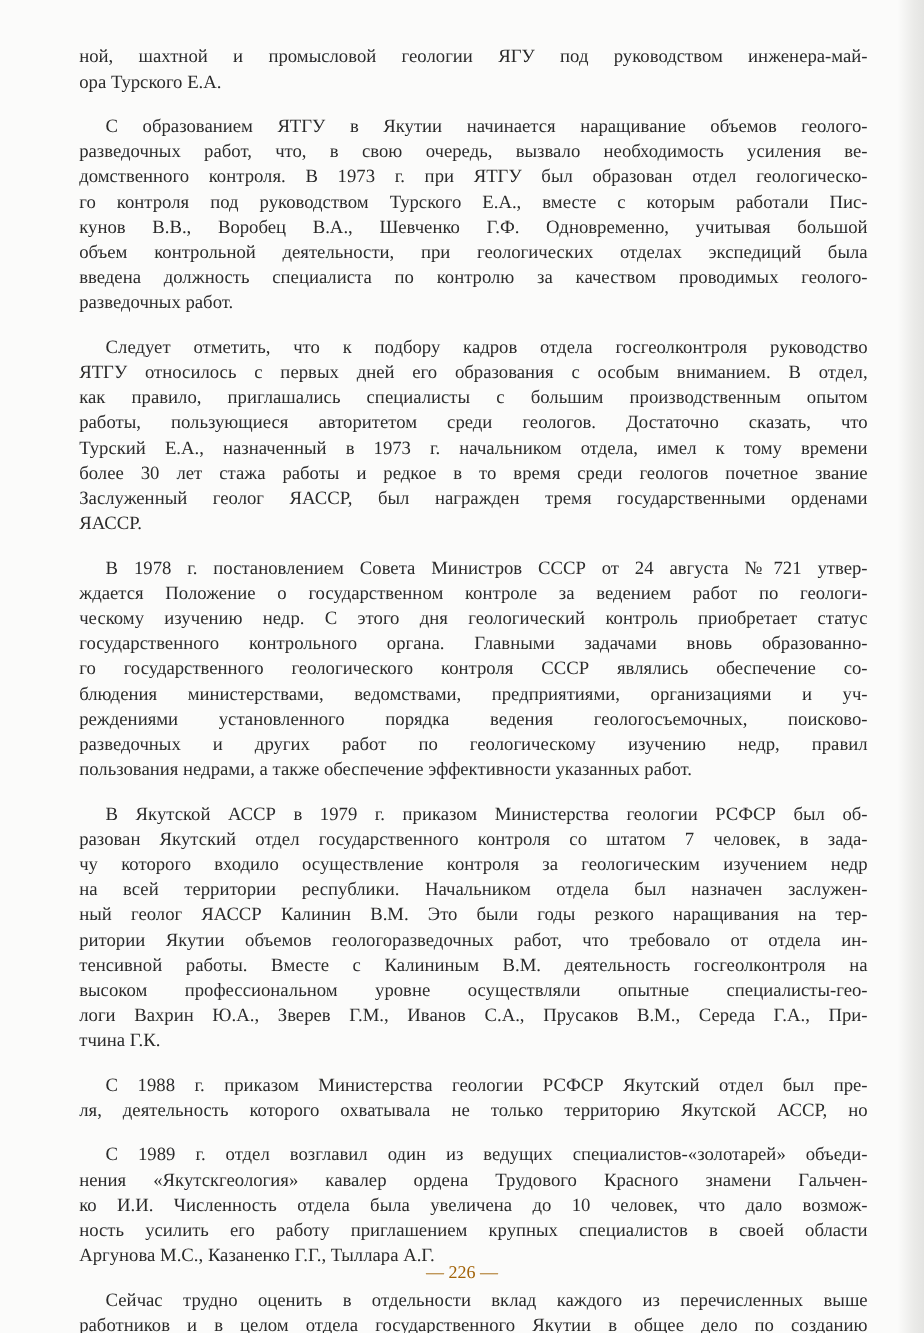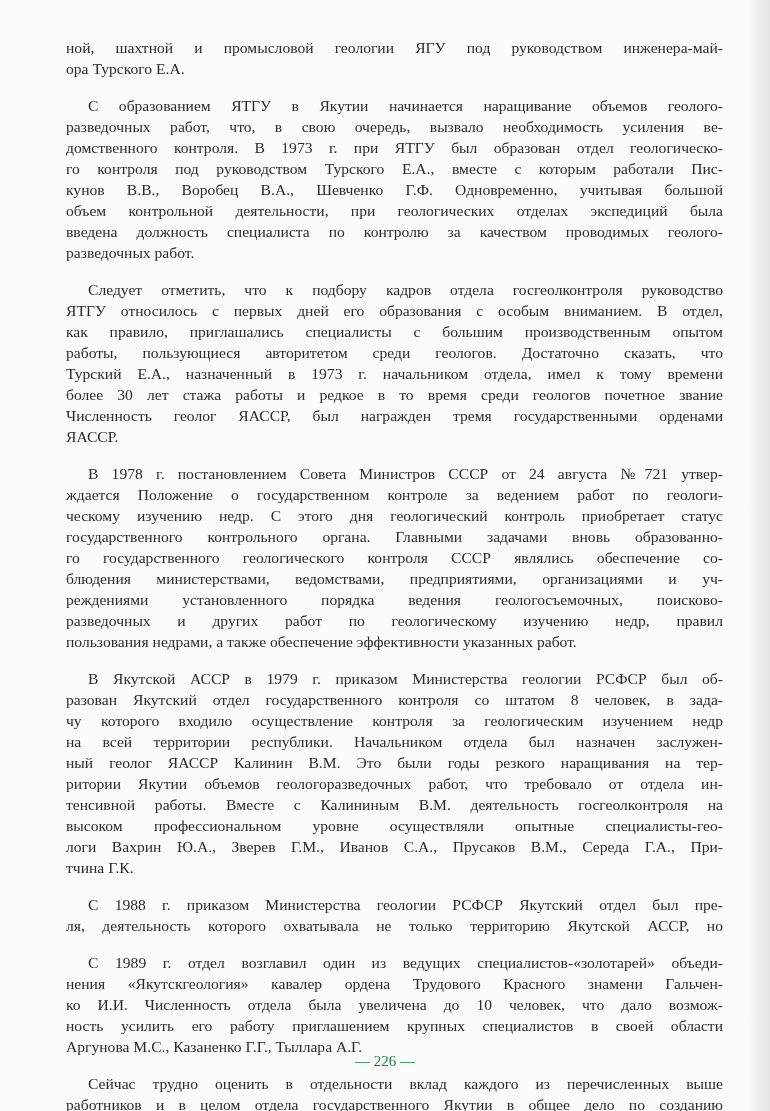--- a/index.html
+++ b/index.html
@@ -24,21 +24,21 @@
     text-align: justify;
     text-align-last: justify;
     white-space: nowrap;
     letter-spacing: 0;
     word-spacing: 0;
   }
   .line.last { text-align-last: left; }
   .line.first { text-indent: 22px; margin-top: 16px; }
   .page-number {
     position: absolute; top: 1051px; left: 0; width: 770px;
-    text-align: center; font-size: 15px; line-height: 21px; color: #15803d;
+    text-align: center; font-size: 15px; line-height: 21px; color: #a16207;
   }
 </style>
 </head>
 <body>
 
 <div class="edge-shade"></div>
 
 <div class="page" id="page-body">
     <div class="paragraph">
       <span class="line">ной, шахтной и промысловой геологии ЯГУ под руководством инженера-май-</span>
@@ -54,37 +54,37 @@
       <span class="line">введена должность специалиста по контролю за качеством проводимых геолого-</span>
       <span class="line last">разведочных работ.</span>
     </div>
     <div class="paragraph">
       <span class="line first">Следует отметить, что к подбору кадров отдела госгеолконтроля руководство</span>
       <span class="line">ЯТГУ относилось с первых дней его образования с особым вниманием. В отдел,</span>
       <span class="line">как правило, приглашались специалисты с большим производственным опытом</span>
       <span class="line">работы, пользующиеся авторитетом среди геологов. Достаточно сказать, что</span>
       <span class="line">Турский Е.А., назначенный в 1973 г. начальником отдела, имел к тому времени</span>
       <span class="line">более 30 лет стажа работы и редкое в то время среди геологов почетное звание</span>
-      <span class="line">Численность геолог ЯАССР, был награжден тремя государственными орденами</span>
+      <span class="line">Заслуженный геолог ЯАССР, был награжден тремя государственными орденами</span>
       <span class="line last">ЯАССР.</span>
     </div>
     <div class="paragraph">
       <span class="line first">В 1978 г. постановлением Совета Министров СССР от 24 августа №721 утвер-</span>
       <span class="line">ждается Положение о государственном контроле за ведением работ по геологи-</span>
       <span class="line">ческому изучению недр. С этого дня геологический контроль приобретает статус</span>
       <span class="line">государственного контрольного органа. Главными задачами вновь образованно-</span>
       <span class="line">го государственного геологического контроля СССР являлись обеспечение со-</span>
       <span class="line">блюдения министерствами, ведомствами, предприятиями, организациями и уч-</span>
       <span class="line">реждениями установленного порядка ведения геологосъемочных, поисково-</span>
       <span class="line">разведочных и других работ по геологическому изучению недр, правил</span>
       <span class="line last">пользования недрами, а также обеспечение эффективности указанных работ.</span>
     </div>
     <div class="paragraph">
       <span class="line first">В Якутской АССР в 1979 г. приказом Министерства геологии РСФСР был об-</span>
-      <span class="line">разован Якутский отдел государственного контроля со штатом 8 человек, в зада-</span>
+      <span class="line">разован Якутский отдел государственного контроля со штатом 7 человек, в зада-</span>
       <span class="line">чу которого входило осуществление контроля за геологическим изучением недр</span>
       <span class="line">на всей территории республики. Начальником отдела был назначен заслужен-</span>
       <span class="line">ный геолог ЯАССР Калинин В.М. Это были годы резкого наращивания на тер-</span>
       <span class="line">ритории Якутии объемов геологоразведочных работ, что требовало от отдела ин-</span>
       <span class="line">тенсивной работы. Вместе с Калининым В.М. деятельность госгеолконтроля на</span>
       <span class="line">высоком профессиональном уровне осуществляли опытные специалисты-гео-</span>
       <span class="line">логи Вахрин Ю.А., Зверев Г.М., Иванов С.А., Прусаков В.М., Середа Г.А., При-</span>
       <span class="line last">тчина Г.К.</span>
     </div>
     <div class="paragraph">

